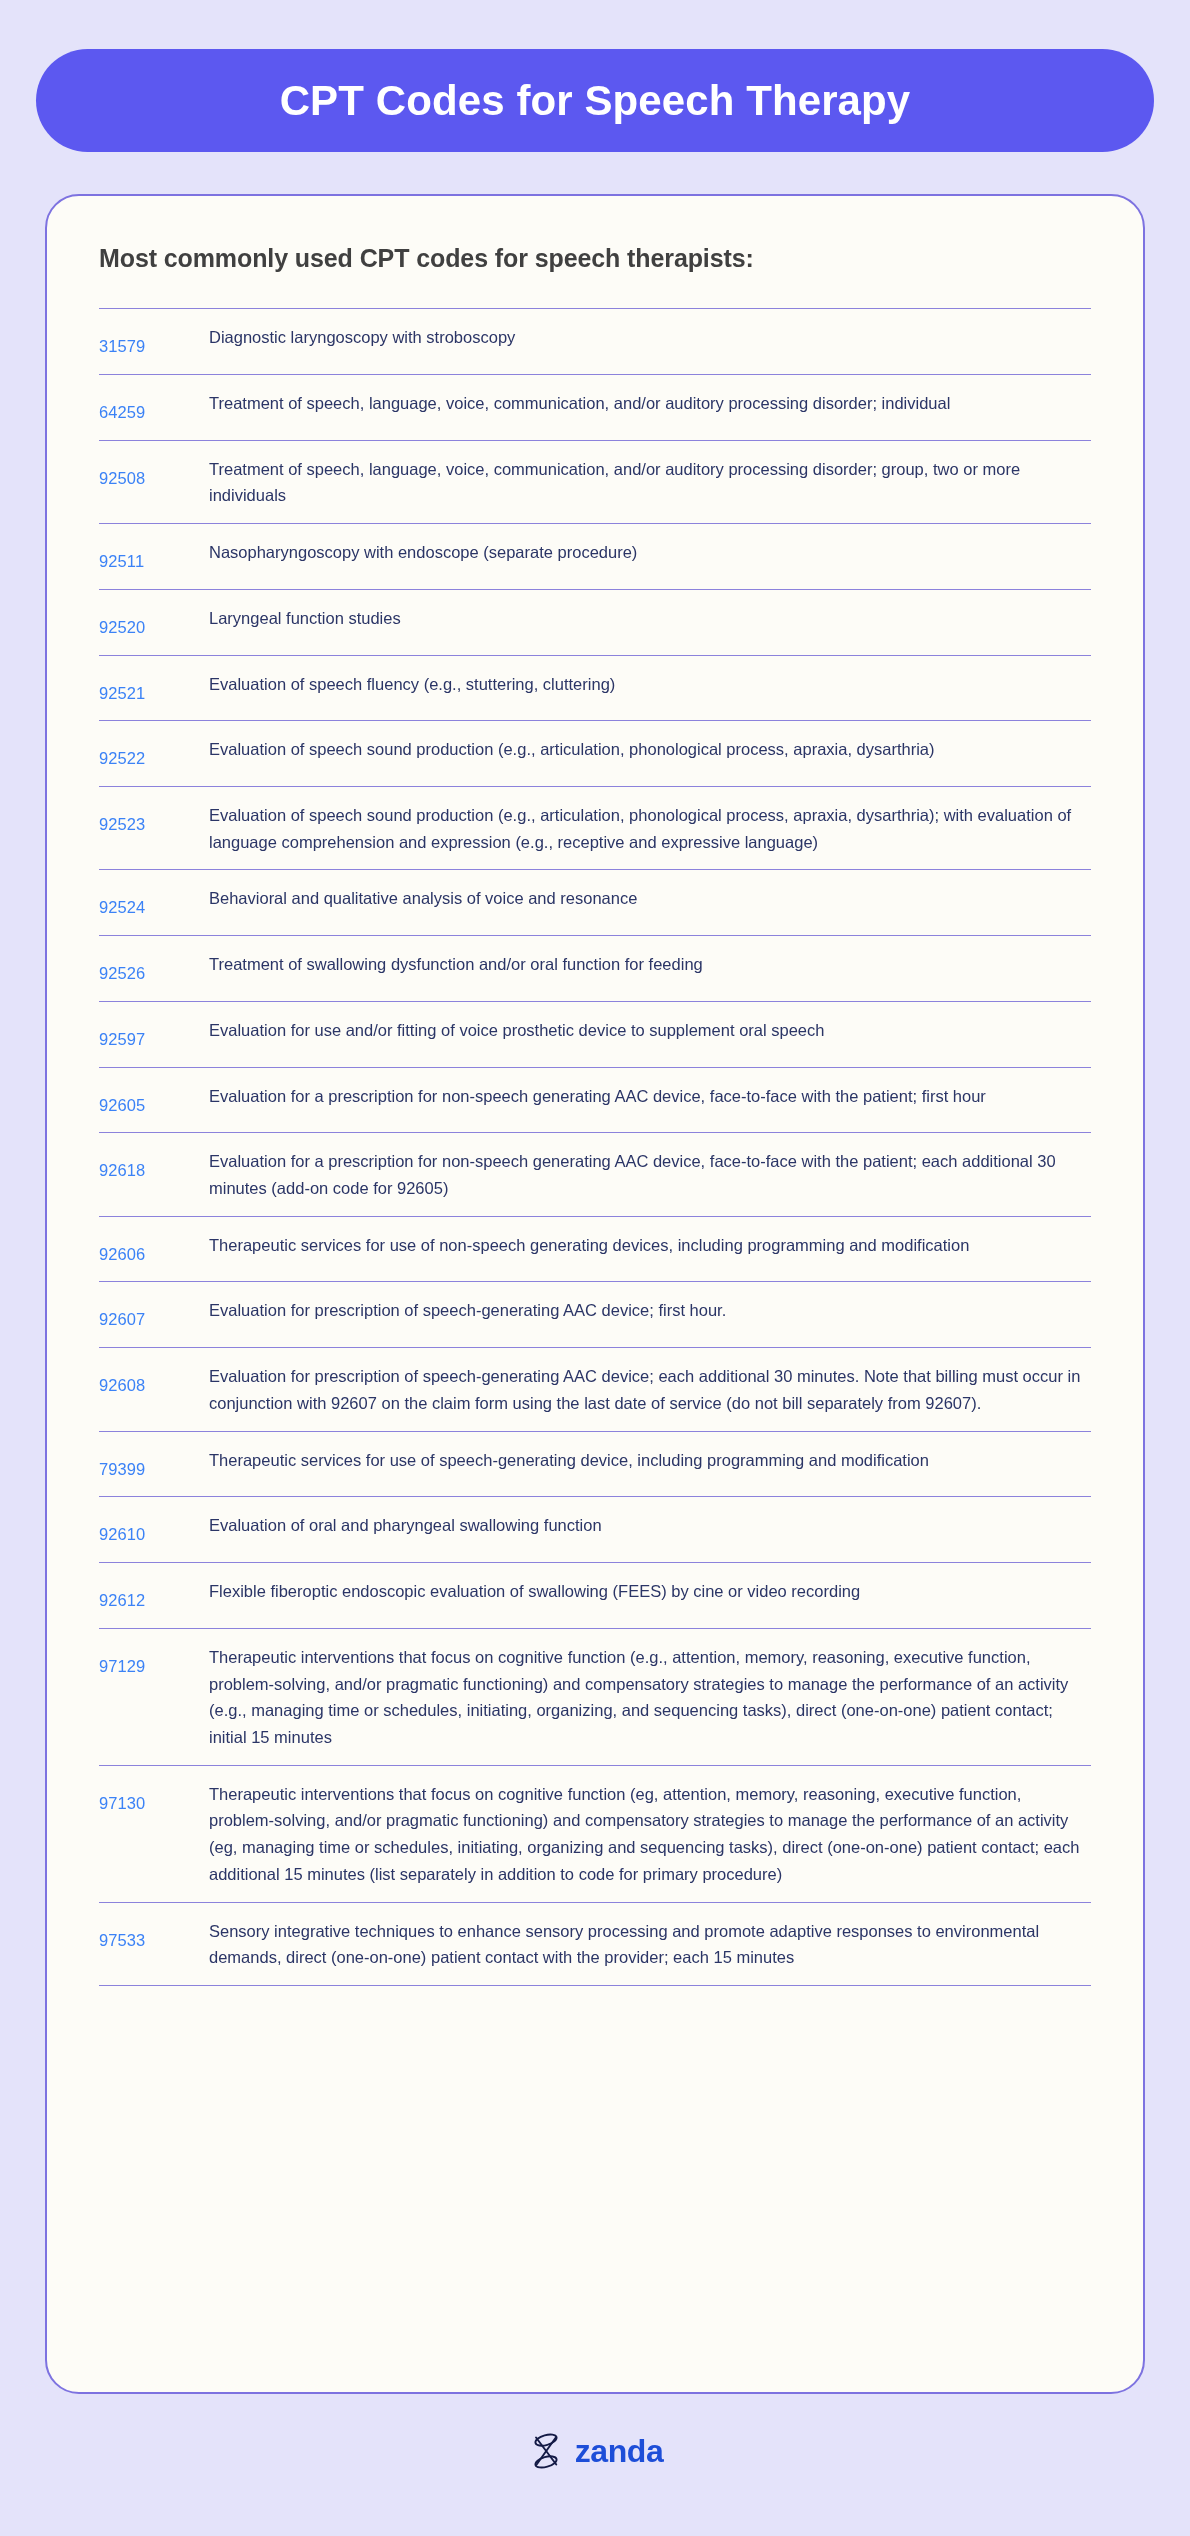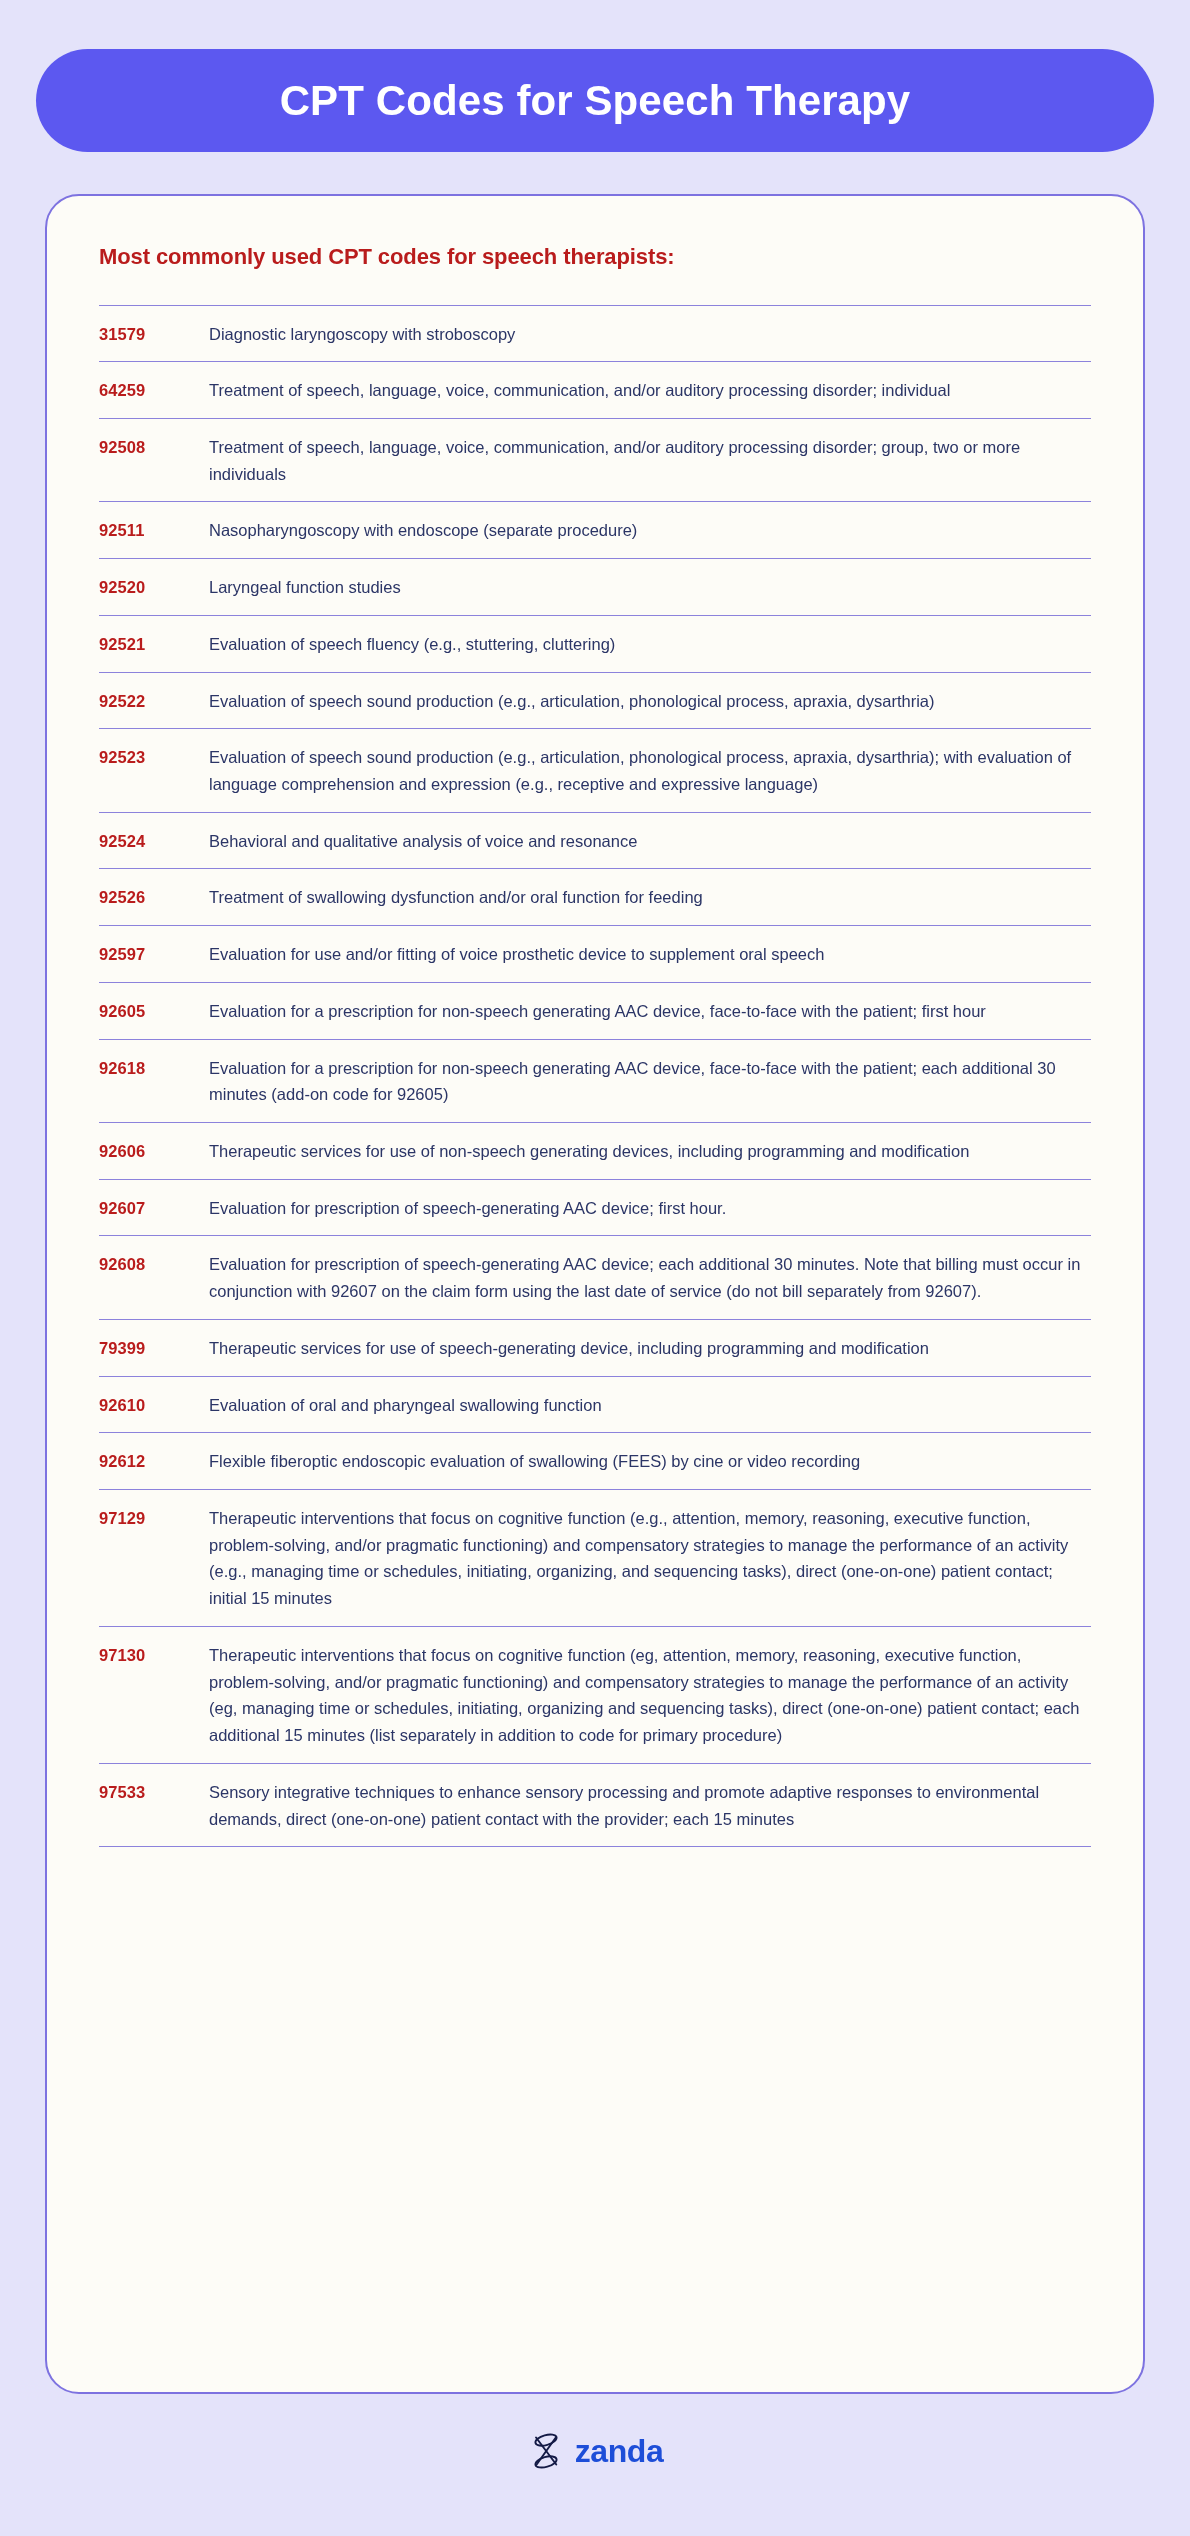--- a/index.html
+++ b/index.html
@@ -50,23 +50,23 @@
     width: 1100px;
     height: 2200px;
     background: #fdfcf7;
     border: 2px solid #7d72e0;
     border-radius: 34px;
     padding: 0 52px;
     overflow: hidden;
   }
 
   .card-heading {
-    font-size: 22px;
+    font-size: 25px;
     font-weight: bold;
-    color: #b91c1c;
+    color: #404040;
     letter-spacing: -0.1px;
     padding-top: 47px;
     padding-bottom: 0;
     line-height: 1.25;
   }
 
   
   .code-table {
     width: 100%;
     margin-top: 34px;
@@ -79,24 +79,25 @@
     padding-top: 15px;
     padding-bottom: 14px;
   }
   .code-row:last-child {
     border-bottom: 1.6px solid #8c82dc;
   }
 
   .code-num {
     flex: 0 0 110px;
     font-size: 16.5px;
-    font-weight: bold;
-    color: #b91c1c;
+    font-weight: normal;
+    color: #3b82f6;
     line-height: 1.62;
     letter-spacing: 0.1px;
+    margin-top: 9px;
   }
 
   .code-desc {
     flex: 1 1 auto;
     font-size: 16.5px;
     font-weight: normal;
     color: #2b3566;
     line-height: 1.62;
     letter-spacing: 0px;
     padding-right: 4px;

